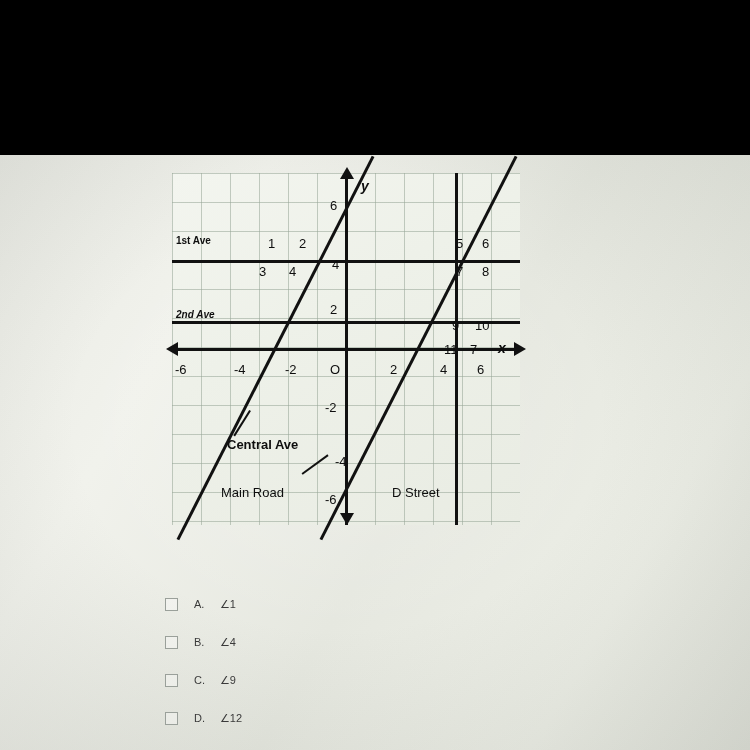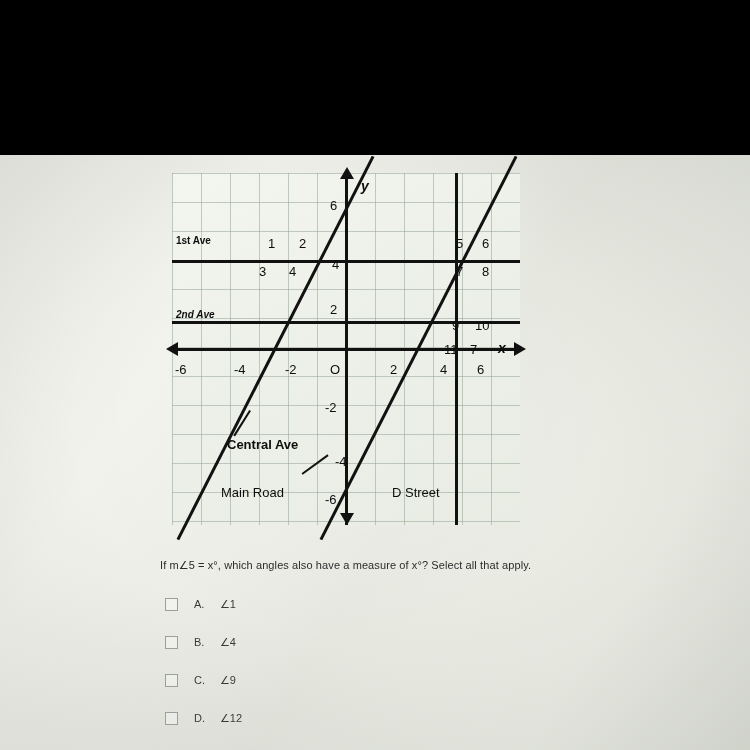--- a/index.html
+++ b/index.html
@@ -233,23 +233,20 @@
     <div class="lbl" style="left:284px; top:64px;">5</div>
     <div class="lbl" style="left:310px; top:64px;">6</div>
     <div class="lbl" style="left:284px; top:92px;">7</div>
     <div class="lbl" style="left:310px; top:92px;">8</div>
     <div class="lbl" style="left:280px; top:146px;">9</div>
     <div class="lbl" style="left:303px; top:146px;">10</div>
     <div class="lbl" style="left:272px; top:170px;text-align:right;">11</div>
     <div class="lbl" style="left:298px; top:170px;">7</div>
   </div>
 
-  <div class="question blur">
-    <span class="qtext">If m∠5 = x°, which angles also have a measure of x°? Select all that apply.</span>
-  </div>
 
   <div class="choices blur">
     <div class="choice">
       <span class="cbox"></span>
       <span class="cletter">A.</span>
       <span class="cval">∠1</span>
     </div>
     <div class="choice">
       <span class="cbox"></span>
       <span class="cletter">B.</span>

